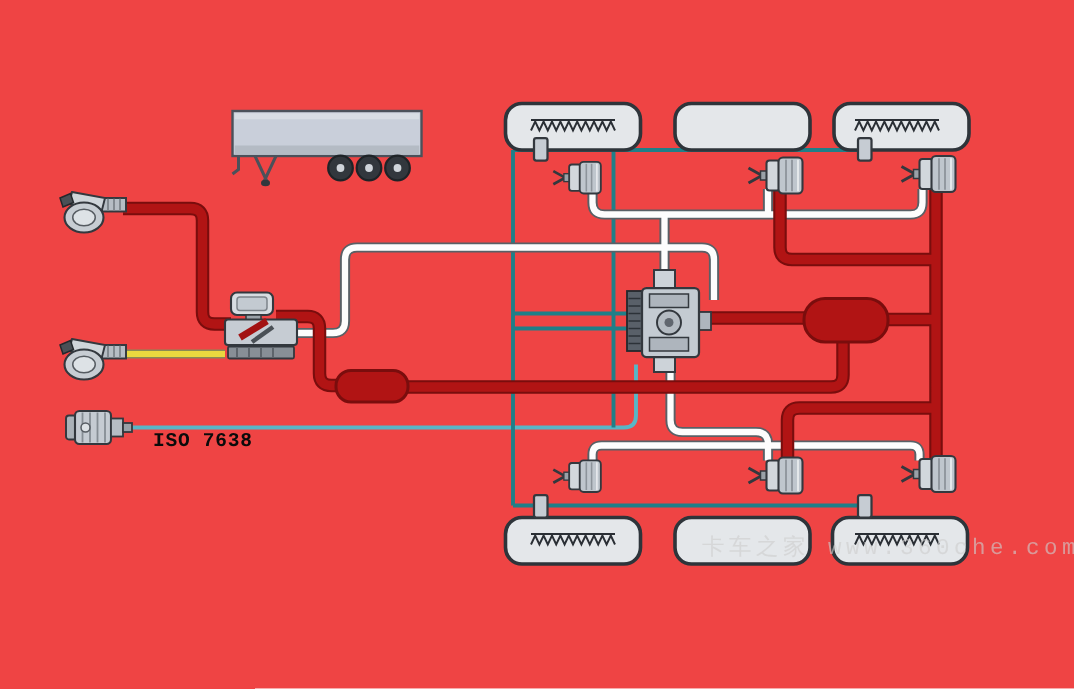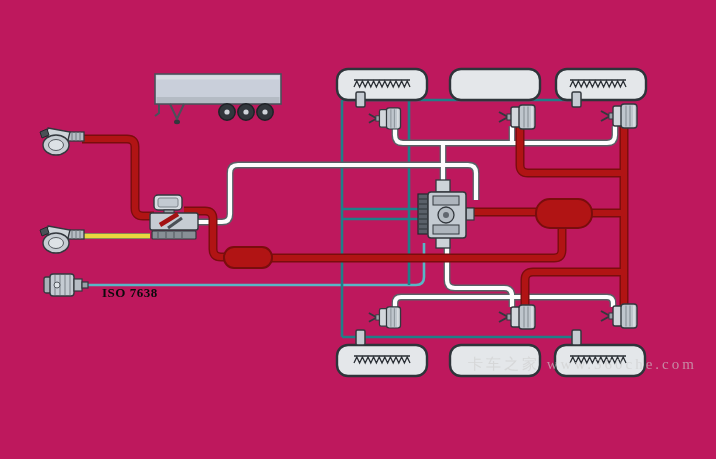--- a/index.html
+++ b/index.html
@@ -1,17 +1,17 @@
 <!DOCTYPE html>
 <html><head>
 <meta charset="utf-8">
 <style>
   html,body{margin:0;padding:0;background:#ffffff;}
-  #stage{position:relative;width:716px;height:459px;background:#be185d;overflow:hidden;
-         font-family:Liberation Serif, serif;}
+  #stage{position:relative;width:716px;height:459px;background:#ef4444;overflow:hidden;
+         font-family:Liberation Mono, monospace;}
   svg{position:absolute;left:0;top:0;}
   .red-out{fill:none;stroke:#7a0d0d;stroke-width:9;stroke-linejoin:round;}
   .red-in {fill:none;stroke:#b11414;stroke-width:6.2;stroke-linejoin:round;}
   .white-out{fill:none;stroke:#596066;stroke-width:6.8;stroke-linejoin:round;}
   .white-in {fill:none;stroke:#fdfdfd;stroke-width:4.2;stroke-linejoin:round;}
   .yellow-out{fill:none;stroke:#8a8a55;stroke-width:6;}
   .yellow-in {fill:none;stroke:#ead83f;stroke-width:4;}
   .teal{fill:none;stroke:#1f7f88;stroke-width:2.6;}
   .blue{fill:none;stroke:#58b6c6;stroke-width:2.6;}
   .oval{fill:#b11414;stroke:#7a0d0d;stroke-width:2;}

